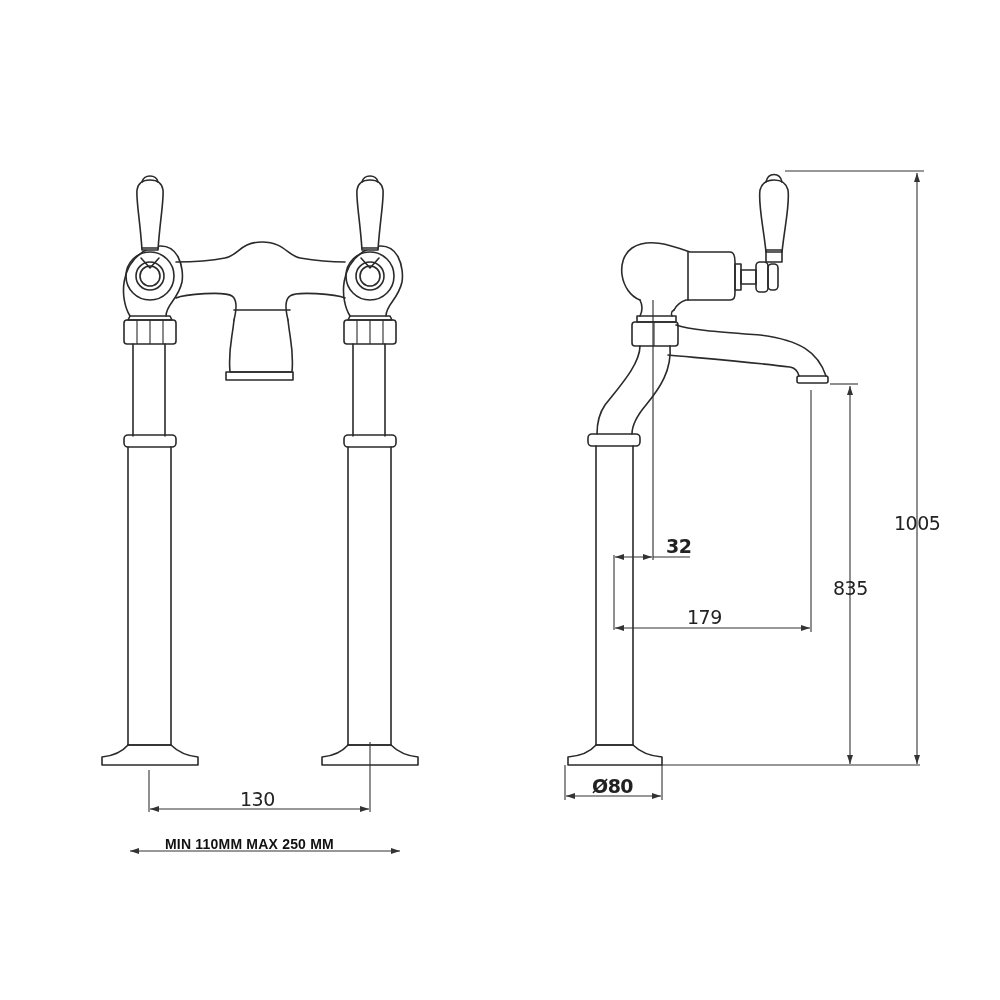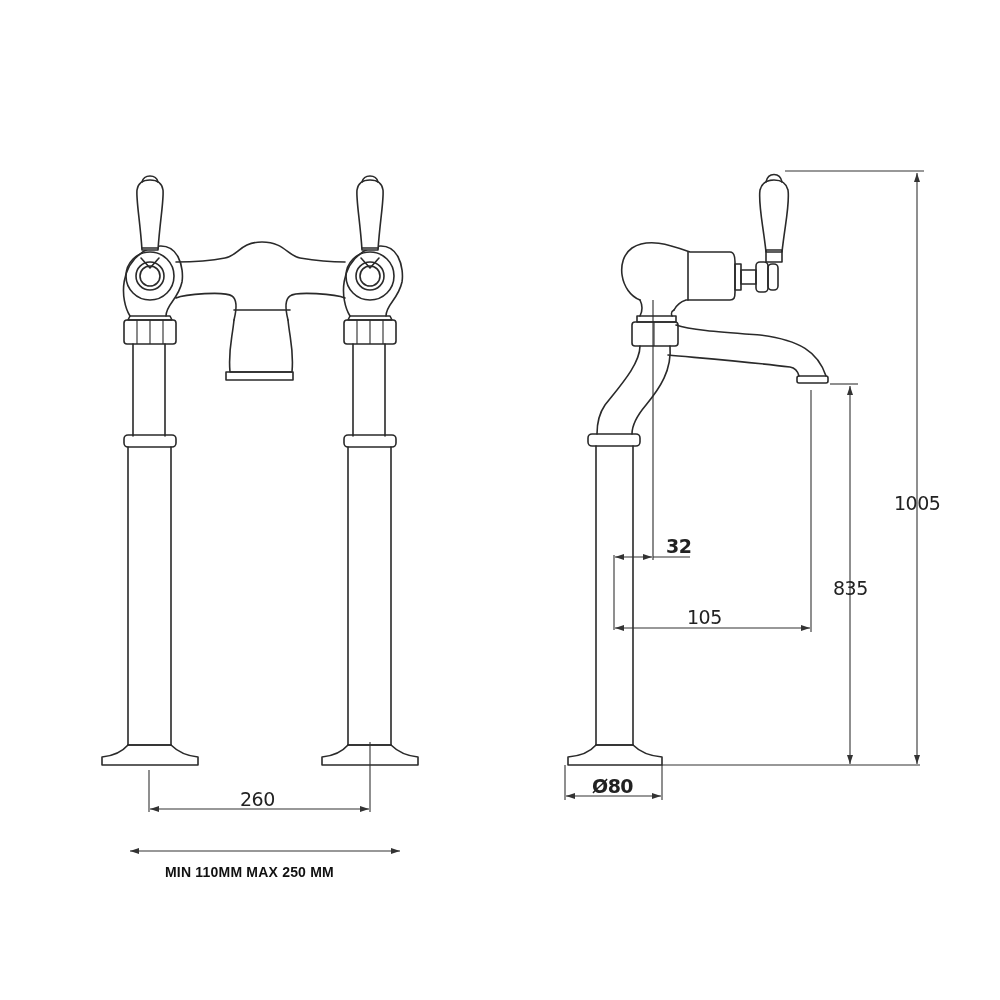--- a/index.html
+++ b/index.html
@@ -3,21 +3,21 @@
 <meta charset="utf-8">
 <style>
   html, body { margin: 0; padding: 0; background: #ffffff; }
   body { width: 1000px; height: 1000px; position: relative; overflow: hidden; font-family: "Liberation Sans", sans-serif; }
   svg { position: absolute; left: 0; top: 0; }
   .ln { fill: none; stroke: #2a2a2a; stroke-width: 1.6; stroke-linejoin: round; stroke-linecap: round; }
   .thin { fill: none; stroke: #2a2a2a; stroke-width: 1.1; }
   .dim { fill: none; stroke: #333; stroke-width: 1.1; }
   .fillw { fill: #ffffff; stroke: #2a2a2a; stroke-width: 1.6; stroke-linejoin: round; }
   .lbl { position: absolute; color: #222; font-family: "DejaVu Sans", sans-serif; font-size: 19px; letter-spacing: -0.5px; white-space: nowrap; }
-  .lbl-bold { position: absolute; color: #111; font-family: "Liberation Sans", sans-serif; font-weight: bold; font-size: 14px; white-space: nowrap; letter-spacing: 0.2px; margin-top: 28px; }
+  .lbl-bold { position: absolute; color: #111; font-family: "Liberation Sans", sans-serif; font-weight: bold; font-size: 14px; white-space: nowrap; letter-spacing: 0.2px; }
 </style>
 </head>
 <body>
 
 <svg width="1000" height="1000" viewBox="0 0 1000 1000">
   <defs>
     <marker id="arr" markerWidth="10" markerHeight="8" refX="9" refY="4" orient="auto-start-reverse" markerUnits="userSpaceOnUse">
       <path d="M0,1 L9,4 L0,7 z" fill="#333"></path>
     </marker>
   </defs>
@@ -144,20 +144,20 @@
     <path class="dim" d="M662,765 L920,765"></path>
 
     <g>
       <path class="dim" d="M565,765 L565,800"></path>
       <path class="dim" d="M662,765 L662,800"></path>
       <path class="dim" d="M566,796 L661,796" marker-start="url(#arr)" marker-end="url(#arr)"></path>
     </g>
   </g>
 </svg>
 
-<div class="lbl" style="left:240px; top:788px;">260</div>
+<div class="lbl" style="left:240px; top:788px;">130</div>
 <div class="lbl-bold" style="left:165px; top:836px;">MIN 110MM  MAX 250 MM</div>
 
 <div class="lbl" style="left:666px; top:535px;font-weight:bold;">32</div>
-<div class="lbl" style="left:687px; top:606px;">105</div>
+<div class="lbl" style="left:687px; top:606px;">179</div>
 <div class="lbl" style="left:833px; top:577px;">835</div>
-<div class="lbl" style="left:894px; top:492px;">1005</div>
+<div class="lbl" style="left:894px; top:512px;">1005</div>
 <div class="lbl" style="left:592px; top:775px;font-weight:bold;">Ø80</div>
 
 </body></html>

